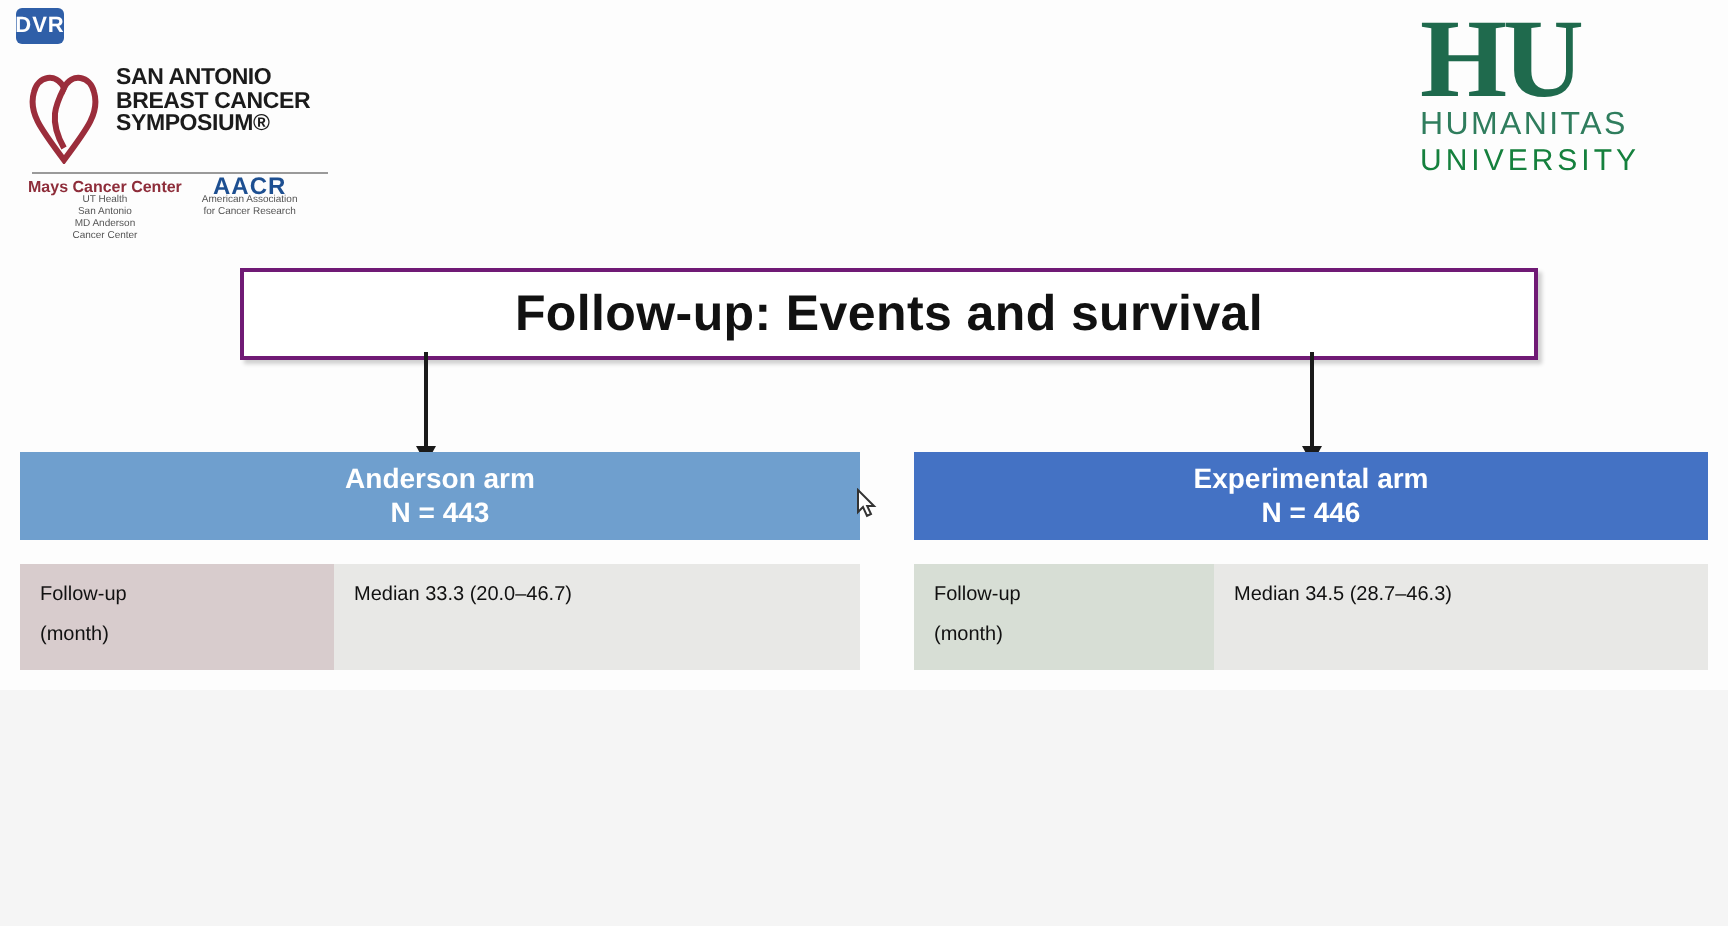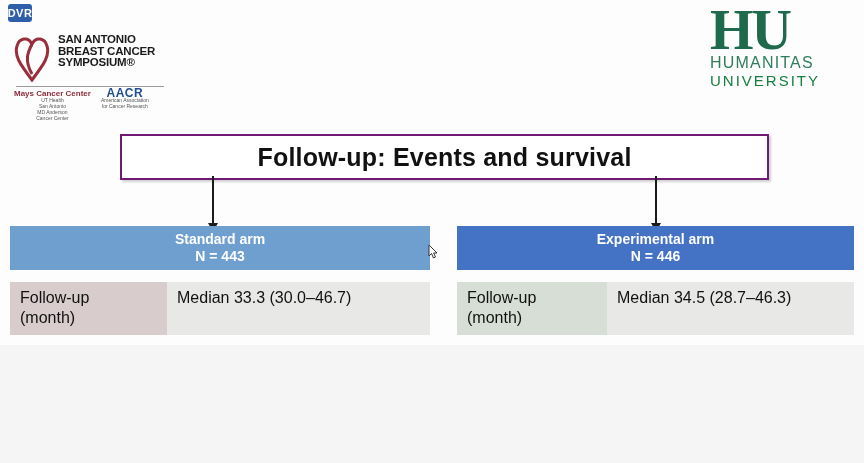--- a/index.html
+++ b/index.html
@@ -180,21 +180,21 @@
     box-sizing: border-box;
   }
   #arm-standard     { left: 10px;  width: 420px; background: #6f9fce; }
   #arm-experimental { left: 457px; width: 397px; background: #4472c4; }
   
   .cell {
     position: absolute;
     top: 282px;
     height: 53px;
     box-sizing: border-box;
-    font-size: 16px;
+    font-size: 10px;
     color: #111111;
     line-height: 20px;
     padding: 6px 10px 0 10px;
   }
   #cell-left-label  { left: 10px;  width: 157px; background: #d8cccd; }
   #cell-left-value  { left: 167px; width: 263px; background: #e8e8e6; }
   #cell-right-label { left: 457px; width: 150px; background: #d7ded5; }
   #cell-right-value { left: 607px; width: 247px; background: #e8e8e6; }
   
   .cursor {
@@ -261,33 +261,33 @@
   </div>
 
   <div class="arrow" id="arrow-left">
     <div class="head"></div>
   </div>
   <div class="arrow" id="arrow-right">
     <div class="head"></div>
   </div>
 
   <div class="arm-header" id="arm-standard">
-    <div>Standard arm</div>
+    <div>Anderson arm</div>
     <div>N = 443</div>
   </div>
   <div class="arm-header" id="arm-experimental">
     <div>Experimental arm</div>
     <div>N = 446</div>
   </div>
 
   <div class="cell" id="cell-left-label">
     <div>Follow-up</div>
     <div>(month)</div>
   </div>
-  <div class="cell" id="cell-left-value">Median 33.3  (30.0–46.7)</div>
+  <div class="cell" id="cell-left-value">Median 33.3  (20.0–46.7)</div>
 
   <div class="cell" id="cell-right-label">
     <div>Follow-up</div>
     <div>(month)</div>
   </div>
   <div class="cell" id="cell-right-value">Median 34.5 (28.7–46.3)</div>
 
   <svg class="cursor" viewBox="0 0 16 18">
     <path d="M5 1 L5 12 L7.5 9.5 L9.5 14 L11.5 13 L9.6 9 L13 9 Z" fill="#ffffff" stroke="#333333" stroke-width="1"></path>
   </svg>

